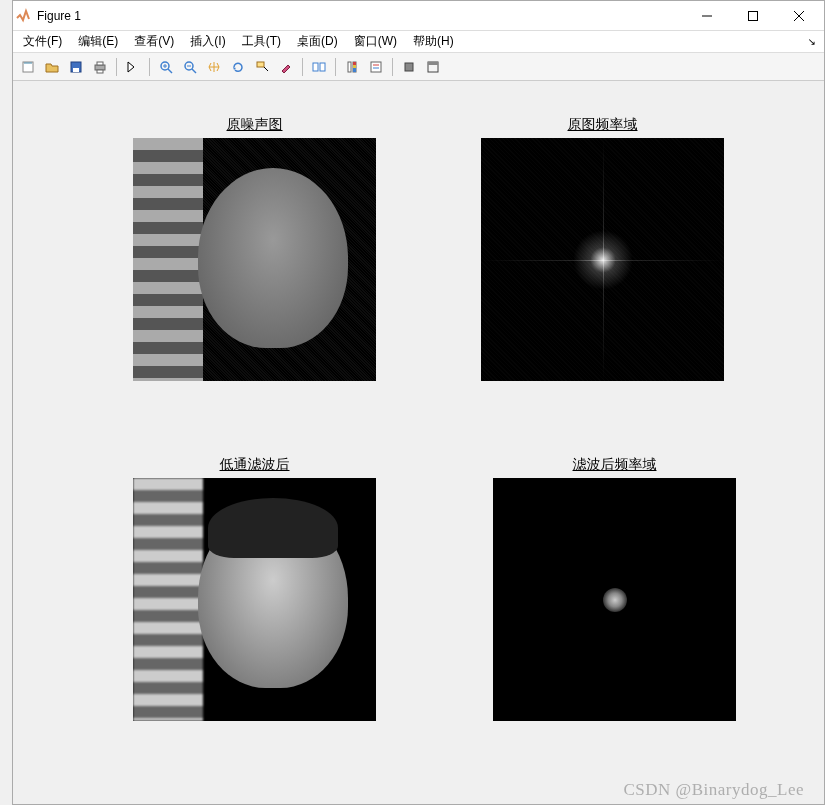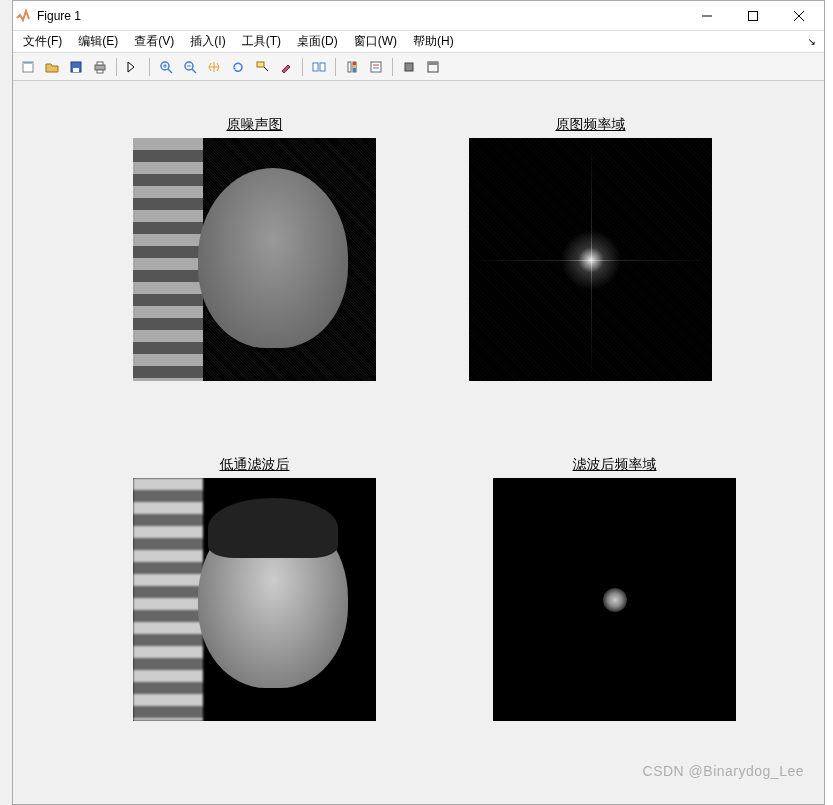--- a/index.html
+++ b/index.html
@@ -22,21 +22,21 @@
 .toolbar { height: 28px; background: #f5f5f5; display: flex; align-items: center; padding: 0 4px; gap: 2px; border-bottom: 1px solid #ccc; }
 .toolbar .tbtn { width: 22px; height: 22px; display: flex; align-items: center; justify-content: center; cursor: pointer; border: 1px solid transparent; border-radius: 2px; position: relative; }
 .toolbar .sep { width: 1px; height: 18px; background: #bbb; margin: 0 3px; }
 
 .content { flex: 1; background: #f0f0f0; position: relative; }
 .subplot { position: absolute; text-align: center; }
 .subplot .stitle { font-family: SimSun, serif; font-size: 14px; color: #000; margin-bottom: 4px; text-decoration: underline; }
 .subplot .imgbox { display: inline-block; background: #000; }
 
 .sp1 { left: 120px; top: 35px; }
-.sp2 { left: 456px; top: 35px; }
+.sp2 { left: 468px; top: 35px; }
 .sp3 { left: 120px; top: 375px; }
 .sp4 { left: 480px; top: 375px; }
 
 .imgbox { width: 243px; height: 243px; position: relative; overflow: hidden; }
 
 
 .face-noisy { background: linear-gradient(180deg, #888 0%, #777 100%); }
 .face-noisy::before { content:""; position:absolute; inset:0; background: repeating-linear-gradient(45deg, rgba(255,255,255,0.05) 0 1px, transparent 1px 2px), repeating-linear-gradient(-45deg, rgba(0,0,0,0.08) 0 1px, transparent 1px 2px); }
 .face-noisy .blinds { position:absolute; left:0; top:0; width:70px; height:243px; background: repeating-linear-gradient(180deg, #aaa 0 12px, #555 12px 24px); }
 .face-noisy .head { position:absolute; left:65px; top:30px; width:150px; height:180px; background: radial-gradient(ellipse at 50% 40%, #999 0%, #666 80%); border-radius: 50% 50% 45% 45%; }
@@ -51,21 +51,21 @@
 .spectrum-full { background: #6a6a6a; }
 .spectrum-full::before { content:""; position:absolute; inset:0; background: repeating-linear-gradient(45deg, rgba(255,255,255,0.02) 0 1px, transparent 1px 3px), repeating-linear-gradient(-45deg, rgba(0,0,0,0.04) 0 1px, transparent 1px 3px); }
 .spectrum-full .center { position:absolute; left:50%; top:50%; width:60px; height:60px; transform:translate(-50%,-50%); background: radial-gradient(circle, rgba(255,255,255,0.9) 0%, rgba(255,255,255,0.2) 30%, transparent 70%); }
 .spectrum-full .cross-h { position:absolute; left:0; top:50%; width:100%; height:1px; background: linear-gradient(90deg, transparent, rgba(255,255,255,0.15) 40%, rgba(255,255,255,0.4) 50%, rgba(255,255,255,0.15) 60%, transparent); }
 .spectrum-full .cross-v { position:absolute; top:0; left:50%; height:100%; width:1px; background: linear-gradient(180deg, transparent, rgba(255,255,255,0.15) 40%, rgba(255,255,255,0.4) 50%, rgba(255,255,255,0.15) 60%, transparent); }
 
 
 .spectrum-filt { background: #000; }
 .spectrum-filt .dot { position:absolute; left:50%; top:50%; width:24px; height:24px; transform:translate(-50%,-50%); background: radial-gradient(circle, #ccc 0%, #888 40%, #333 70%, transparent 100%); border-radius:50%; }
 
-.watermark { position: absolute; right: 20px; bottom: 25px; font-size: 14px; color: rgba(120,120,120,0.55); font-family: Liberation Sans, sans-serif; letter-spacing: 0.5px; }
+.watermark { position: absolute; right: 20px; bottom: 4px; font-size: 17px; color: rgba(120,120,120,0.55); font-family: Liberation Serif, serif; letter-spacing: 0.5px; }
 
 svg { display: block; }
 </style>
 </head>
 <body>
 
 <div class="left-fragments">
 </div>
 
 <div class="window">

